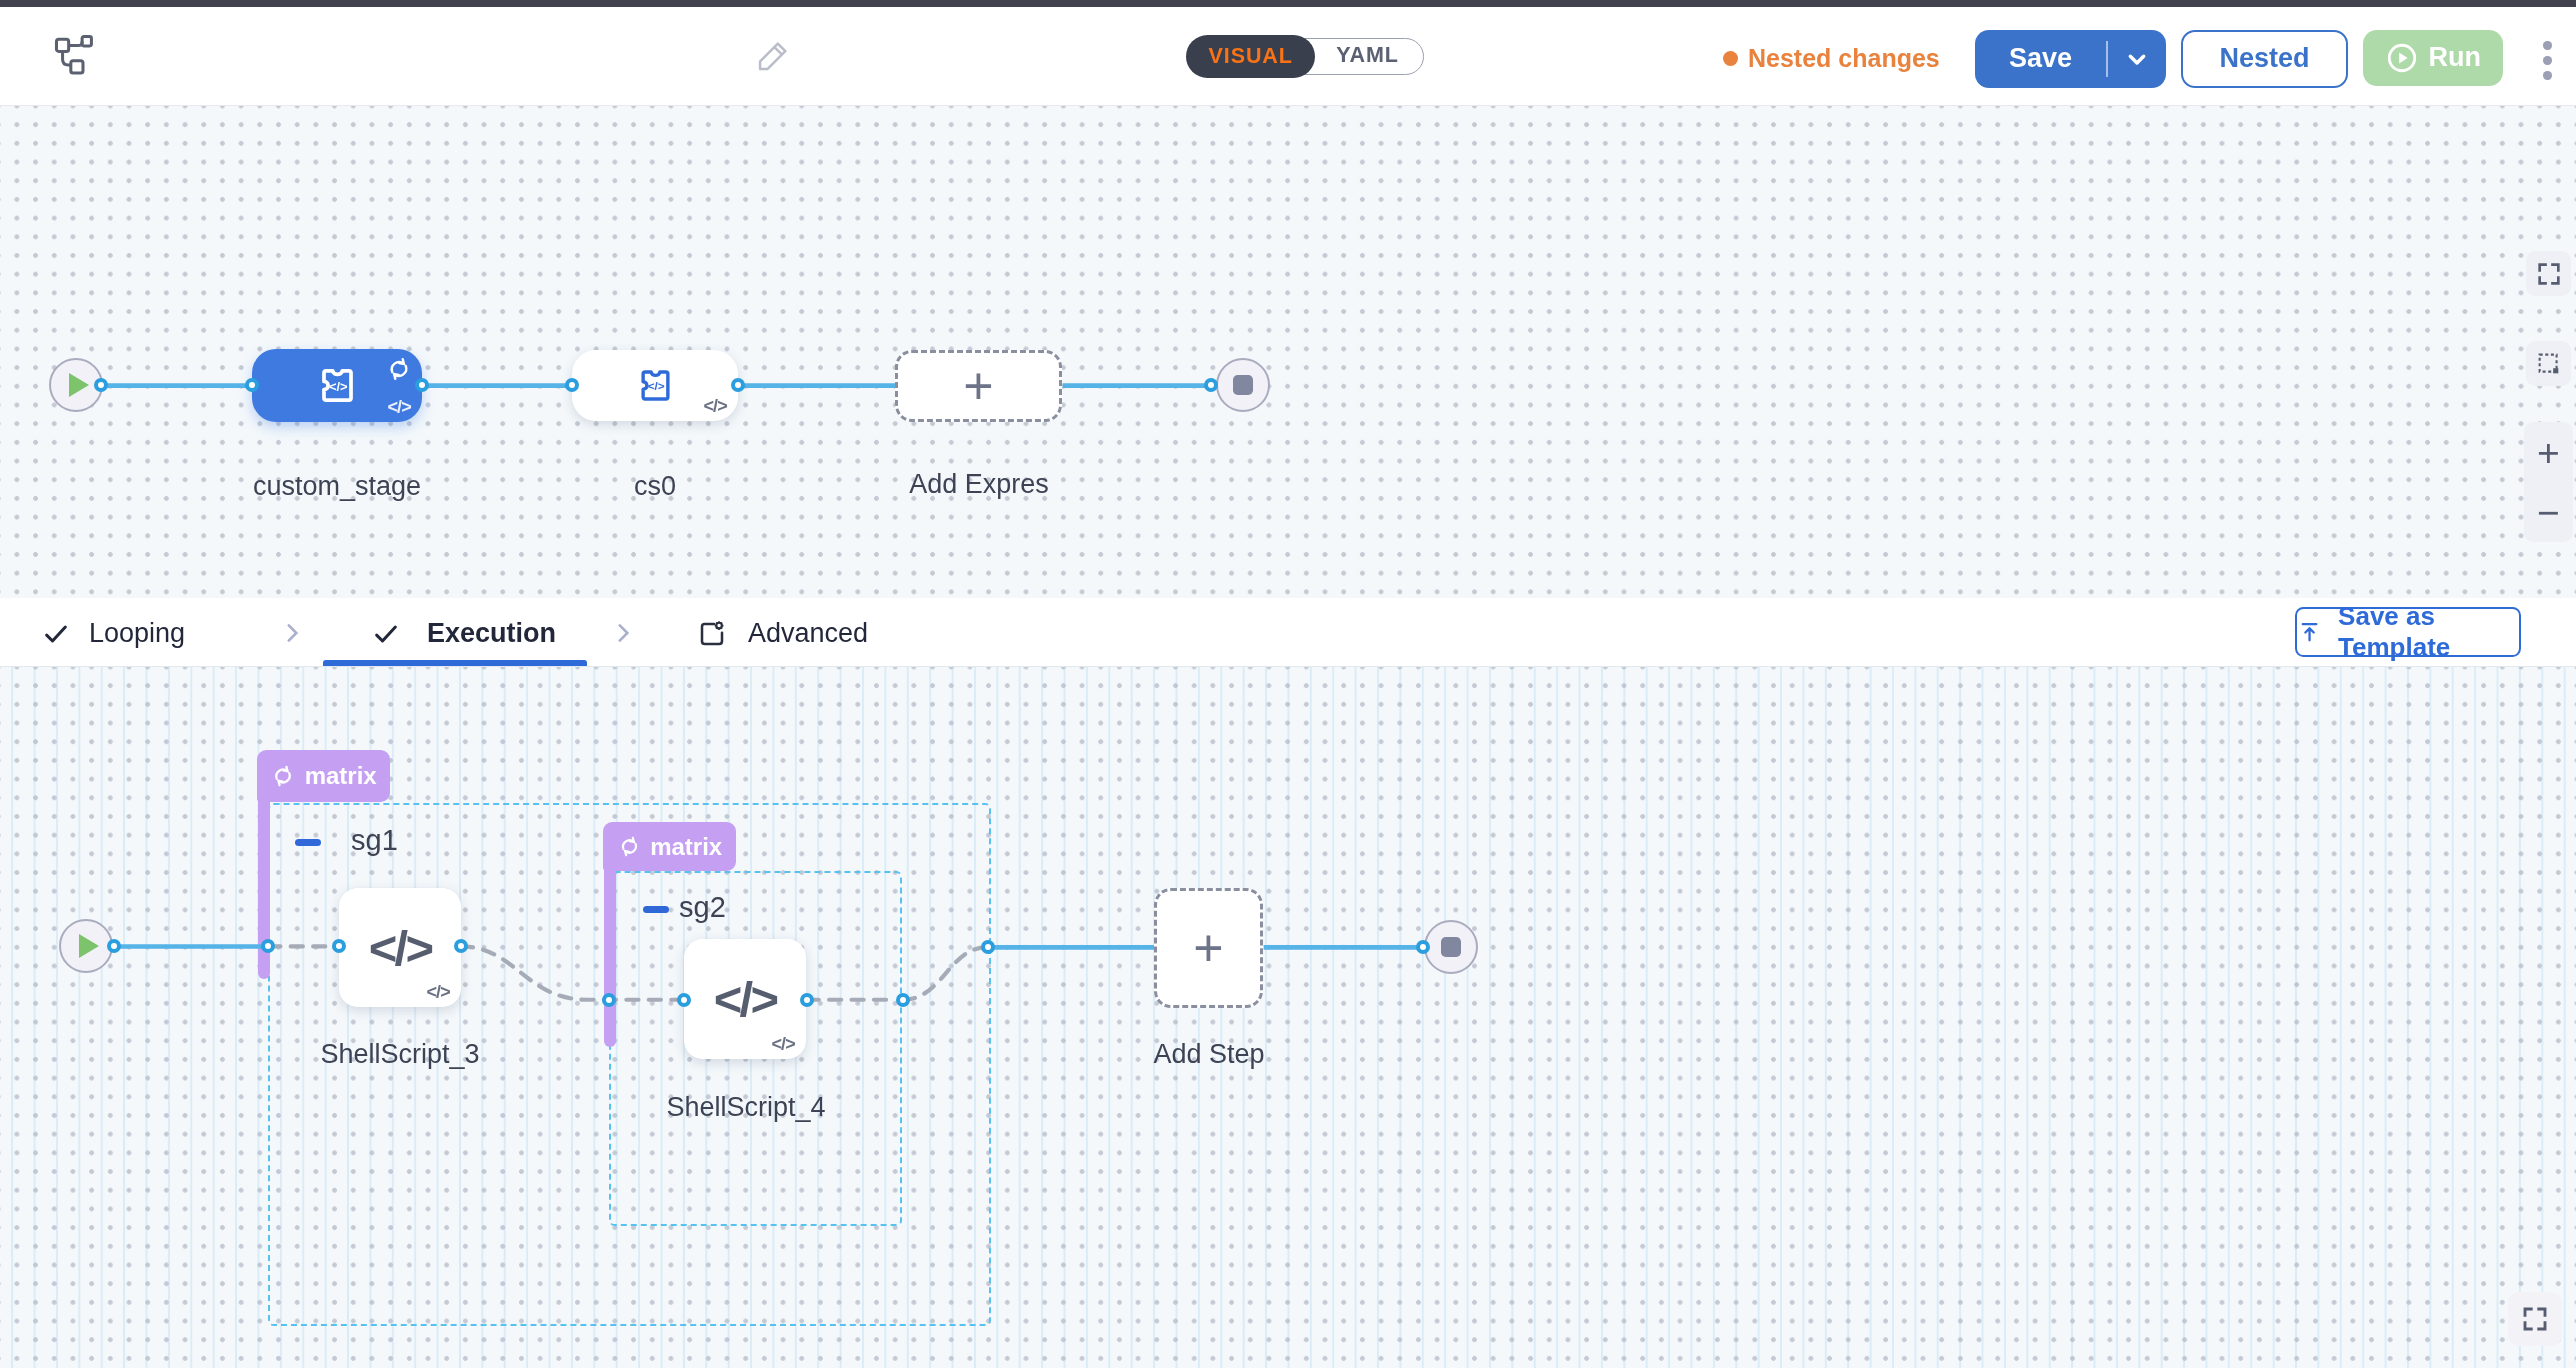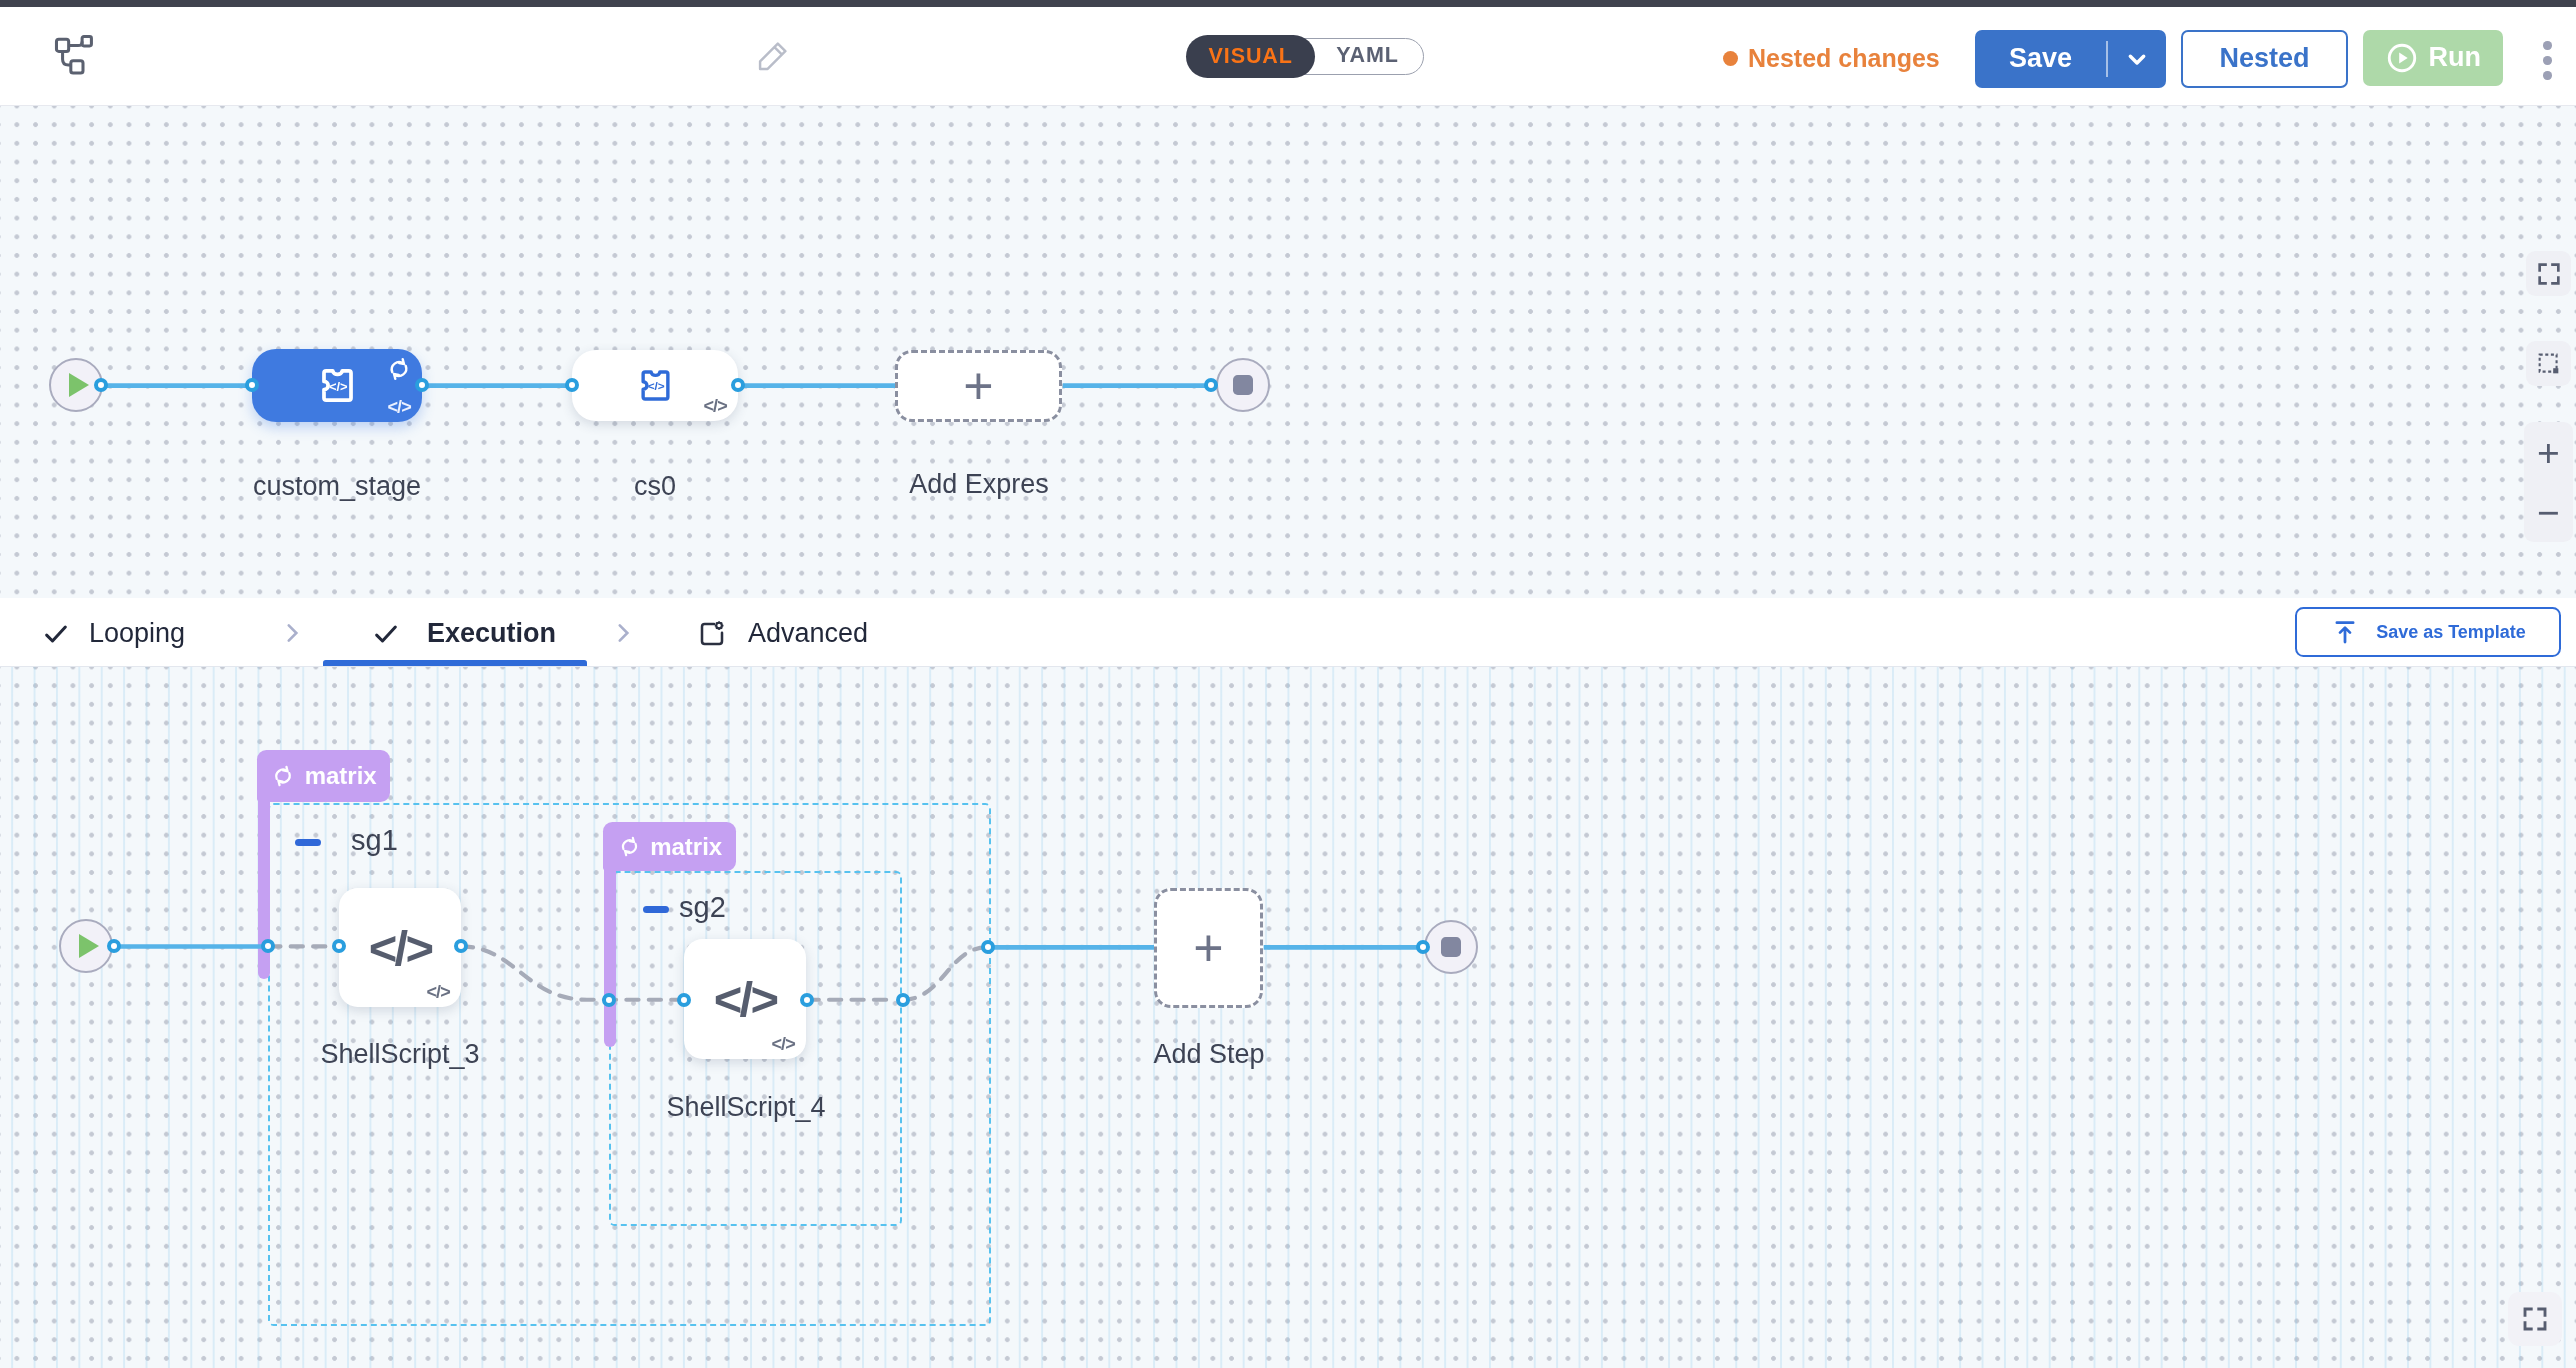--- a/index.html
+++ b/index.html
@@ -15,21 +15,21 @@
 
   .toggle-wrap { left:1188px; top:31px; width:236px; height:37px; border:1.9px solid #9ba0ae; border-radius:934px; background:#fff; }
   .toggle-visual { left:-2.8px; top:-3.7px; width:129px; height:43px; background:#3a3f4e; border-radius:934px;
                    color:#f97316; font-size:21.5px; font-weight:bold; letter-spacing:0.9px; display:flex; align-items:center; justify-content:center; }
   .toggle-yaml { left:126px; top:0; width:105px; height:34px; color:#5b6173; font-size:21.5px; font-weight:bold; letter-spacing:0.9px;
                  display:flex; align-items:center; justify-content:center; }
 
   .unsaved-dot { left:1723px; top:44px; width:15px; height:15px; border-radius:50%; background:#e8823c; }
   .unsaved-text { left:1748px; top:37px; font-size:25px; font-weight:bold; color:#e8823c; }
 
-  .btn { display:flex; align-items:center; justify-content:center; border-radius:7px; font-weight:bold; cursor:pointer; }
+  .btn { display:flex; align-items:center; justify-content:center; border-radius:14px; font-weight:bold; cursor:pointer; }
   .btn-save { left:1975px; top:23.4px; width:191px; height:58px; background:#3a73c9; color:#fff; font-size:27px; }
   .btn-save .save-label { flex:1; text-align:center; }
   .btn-save .divider { width:1.9px; height:36px; background:rgba(255,255,255,.55); }
   .btn-save .chev { width:58px; display:flex; align-items:center; justify-content:center; }
   .btn-discard { left:2181px; top:23.4px; width:167px; height:58px; background:#fff; border:2.8px solid #3a73c9; color:#3a73c9; font-size:27px; }
   .btn-run { left:2363px; top:23.4px; width:140px; height:56px; background:#aed9a9; color:#fff; font-size:27px; gap:9.3px; }
   .kebab { left:2529px; top:28px; width:37px; height:52px; display:flex; flex-direction:column; align-items:center; justify-content:center; gap:6.5px; }
   .kebab i { width:8.4px; height:8.4px; border-radius:50%; background:#9ca0b5; }
 
   
@@ -61,22 +61,22 @@
 
   .ctrl-btn { background:#eff0f5; border-radius:9.3px; display:flex; align-items:center; justify-content:center; }
   .zoom-pill { background:#eff0f5; border-radius:9.3px; display:flex; flex-direction:column; align-items:center; justify-content:space-around;
                color:#565d70; font-size:39px; }
   .zoom-pill span { line-height:1; cursor:pointer; }
 
   
   .tabbar { left:0; top:598px; width:2576px; height:69px; background:#fff; border-bottom:1.9px solid #e3e7ee; }
   .tab-label { font-size:27px; color:#22283a; top:19.6px; }
   .tab-underline { left:323px; bottom:0; width:264px; height:5.6px; background:#2f6bd8; border-radius:2.8px 2.8px 0 0; }
-  .btn-template { left:2295px; top:9.3px; width:266px; height:50px; background:#fff; border:2.8px solid #2f6bd8; border-radius:8.4px;
-                  color:#2f6bd8; font-size:18px; font-weight:bold; display:flex; align-items:center; justify-content:center; gap:16px; }
+  .btn-template { left:2295px; top:9.3px; width:226px; height:50px; background:#fff; border:2.8px solid #2f6bd8; border-radius:8.4px;
+                  color:#2f6bd8; font-size:26px; font-weight:bold; display:flex; align-items:center; justify-content:center; gap:16px; }
 
   
   .group-border { border:2.8px dashed #57c2ef; border-radius:5.6px; background:transparent; }
   .matrix-tag { background:#c5a0f2; border-radius:9.3px 9.3px 9.3px 3.7px; display:flex; align-items:center; justify-content:center; gap:8.4px;
                 color:#fff; font-size:24px; font-weight:bold; }
   .purple-bar { width:12px; background:#c5a0f2; border-radius:0 0 6.5px 6.5px; }
   .sg-dash { height:6.5px; background:#3068d8; border-radius:3.7px; }
   .sg-name { font-size:29px; color:#3d4354; }
   .step-node { background:#fff; border-radius:18.7px; box-shadow:0 3.7px 11.2px rgba(45,62,92,.16);
                display:flex; align-items:center; justify-content:center; }

